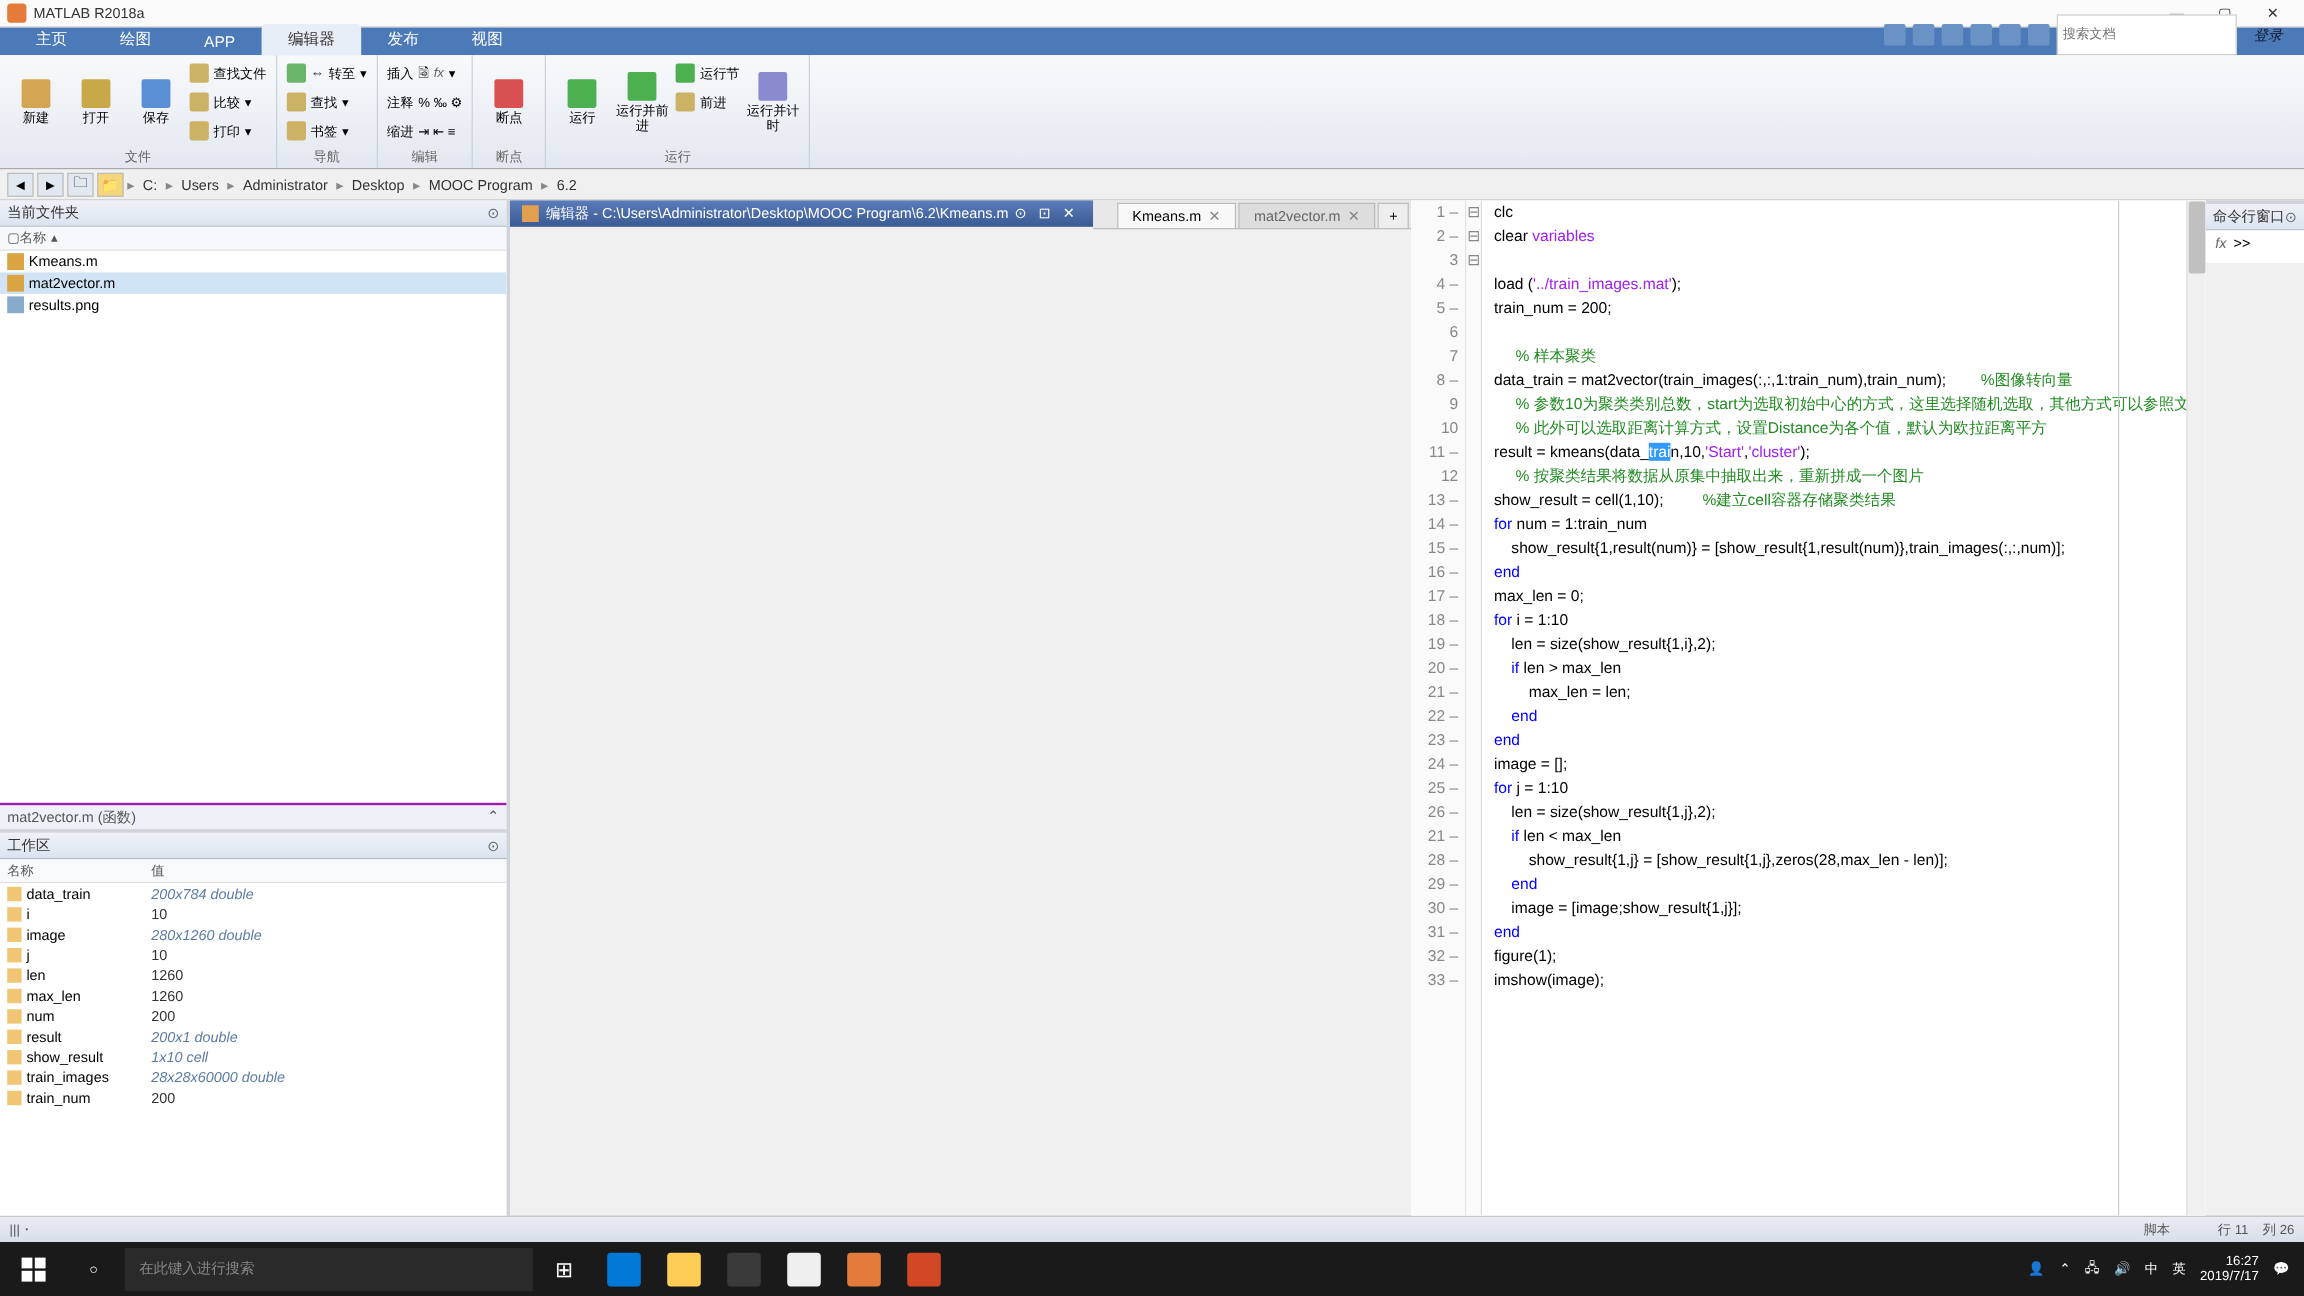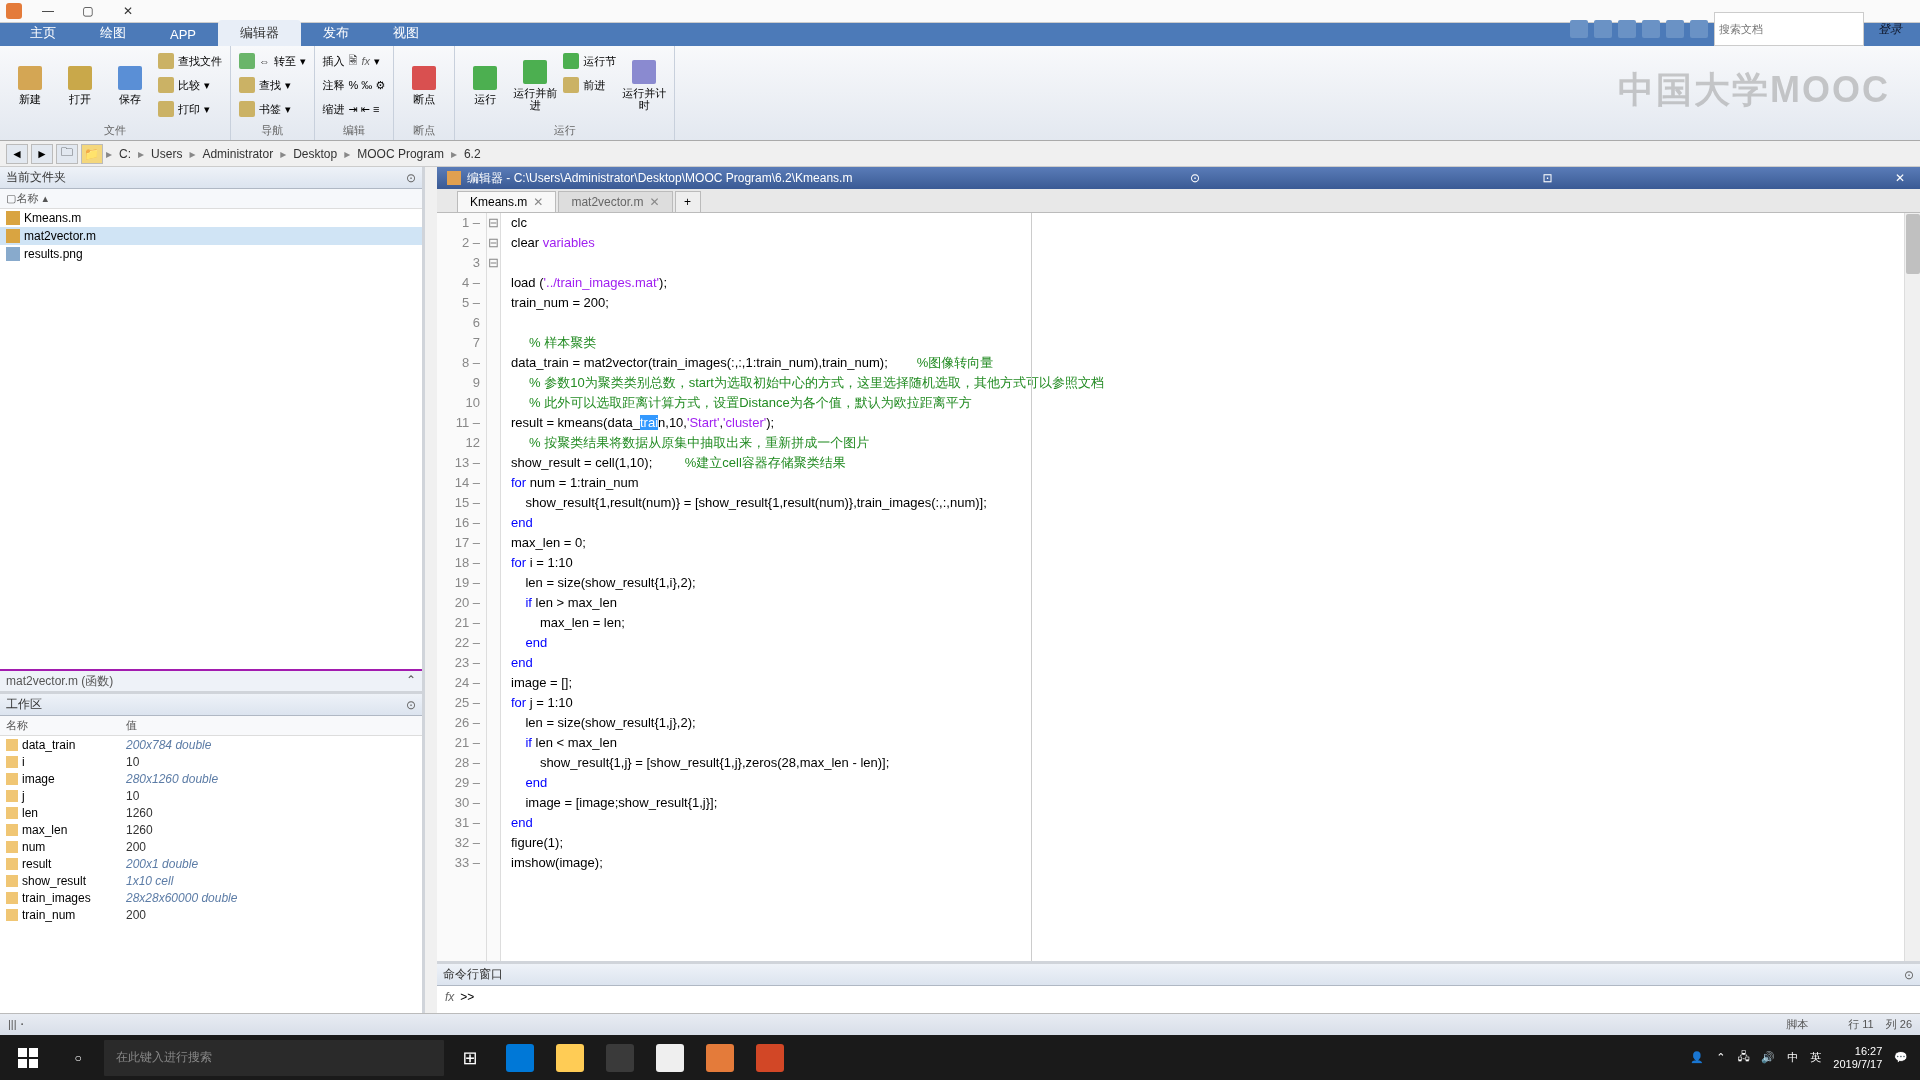--- a/index.html
+++ b/index.html
@@ -43,21 +43,21 @@
 .mat2vec-info { height: 22px; background: #eef2f8; border-top: 2px solid #a21caf; padding: 2px 6px; color:#555;}
 .workspace { flex: 1; display: flex; flex-direction: column; border-top: 3px solid #d0d4da; }
 .ws-list { flex: 1; overflow: auto; background: #fff; }
 .ws-hdr { display:flex; padding: 0 6px; height: 20px; align-items:center; border-bottom:1px solid #ddd; background:#f8f9fb;}
 .ws-hdr span { font-size:11px; color:#555; }
 .ws-row { display: flex; height: 17px; align-items: center; padding: 0 6px; font-size: 12px; }
 .ws-row .varname { width: 120px; display:flex; gap:4px; align-items:center;}
 .ws-row .vicon { width:12px; height:12px; background:#f0c674;}
 .ws-row .varval { color: #5c7ca6; font-style: italic; }
 .ws-row .varval.plain { color: #333; font-style: normal; }
-.right-col { flex: 1; display: flex; flex-direction: column; padding-left: 12px; }
+.right-col { flex: 1; display: flex; flex-direction: row; }
 .editor-hdr { height: 22px; background: linear-gradient(#5a7cb8,#3a5a94); color:#fff; display:flex; align-items:center; padding:0 10px; font-size:12px; }
 .editor-hdr .eicon { width:14px; height:14px; background:#e0a050; margin-right:6px; }
 .editor-hdr .ebtn { margin-left: auto; cursor: pointer; padding: 0 5px; }
 .tabs { height: 24px; background: #e8e8e8; display: flex; align-items: flex-end; padding-left: 20px; border-bottom:1px solid #bbb; }
 .etab { padding: 3px 12px; background:#f8f8f8; border:1px solid #bbb; border-bottom:none; margin-right:2px; font-size:12px; cursor:pointer; display:flex; gap:6px; align-items:center;}
 .etab.inactive { background:#ddd; color:#666; }
 .etab .tclose { color:#888; }
 .etab.plus { width:24px; justify-content:center; background:#eee; }
 .code-area { flex: 1; display: flex; background: #fff; overflow: hidden; position: relative; }
 .gutter { width: 50px; background: #fafafa; border-right: 1px solid #ddd; text-align: right; padding-right: 6px; font-family: Consolas, monospace; font-size: 13px; color: #888; line-height: 20px; }
@@ -84,20 +84,21 @@
 .taskbar .tbtn { width:48px; height:40px; display:flex; align-items:center; justify-content:center; cursor:pointer;}
 .taskbar .ticon { width:28px; height:28px; border-radius:3px;}
 .taskbar .tray { margin-left:auto; display:flex; align-items:center; gap:12px; color:#fff; font-size:11px; padding-right:8px;}
 .taskbar .tray .clock { text-align:right; line-height:13px;}
 </style>
 </head>
 <body>
 
 <div class="titlebar">
   <div class="logo"></div>
+  <div class="title">MATLAB R2018a</div>
   <div class="winbtn">—</div>
   <div class="winbtn">▢</div>
   <div class="winbtn">✕</div>
 </div>
 
 <div class="ribbon-tabs">
   <div class="ribbon-tab">主页</div>
   <div class="ribbon-tab">绘图</div>
   <div class="ribbon-tab">APP</div>
   <div class="ribbon-tab active">编辑器</div>
@@ -190,21 +191,20 @@
             <span>前进</span>
           </div>
       </div>
       <div class="rbtn">
           <div class="ricon" style="background:#8a8ad0"></div>
           <div class="rtxt">运行并计时</div>
         </div>
     </div>
     <div class="label">运行</div>
   </div>
-  <div class="mooc-logo">中国大学MOOC</div>
 </div>
 
 <div class="pathbar">
   <div class="navbtn">◄</div>
   <div class="navbtn">►</div>
   <div class="navbtn">🗀</div>
   <div class="navbtn" style="background:#f4d77c;">📁</div>
   <span class="sep">▸</span>
   <span class="crumb">C:</span>
     <span class="sep">▸</span>

